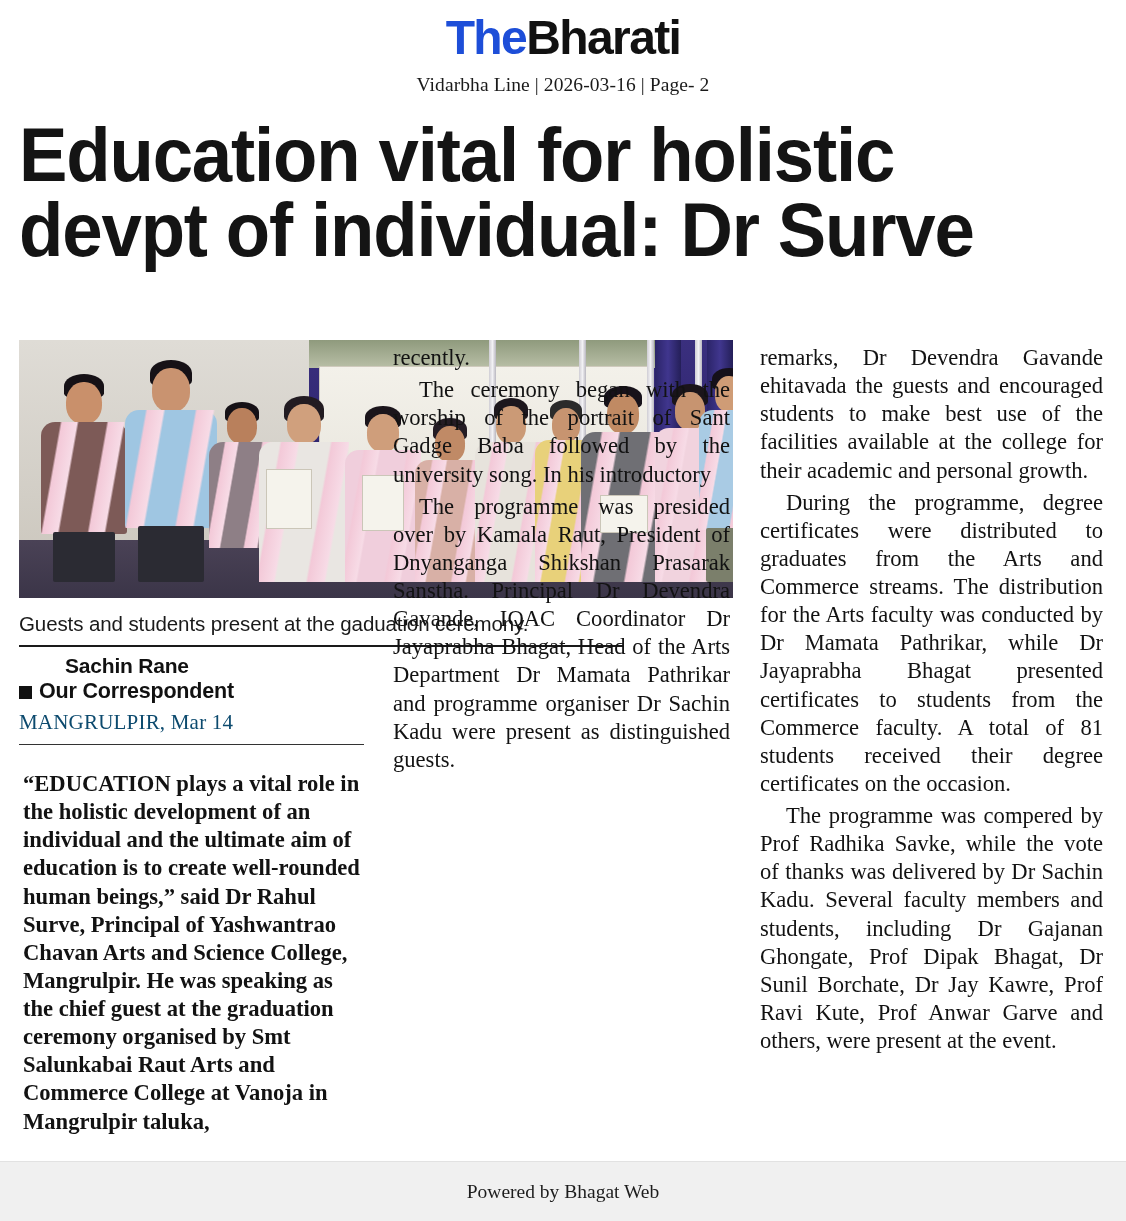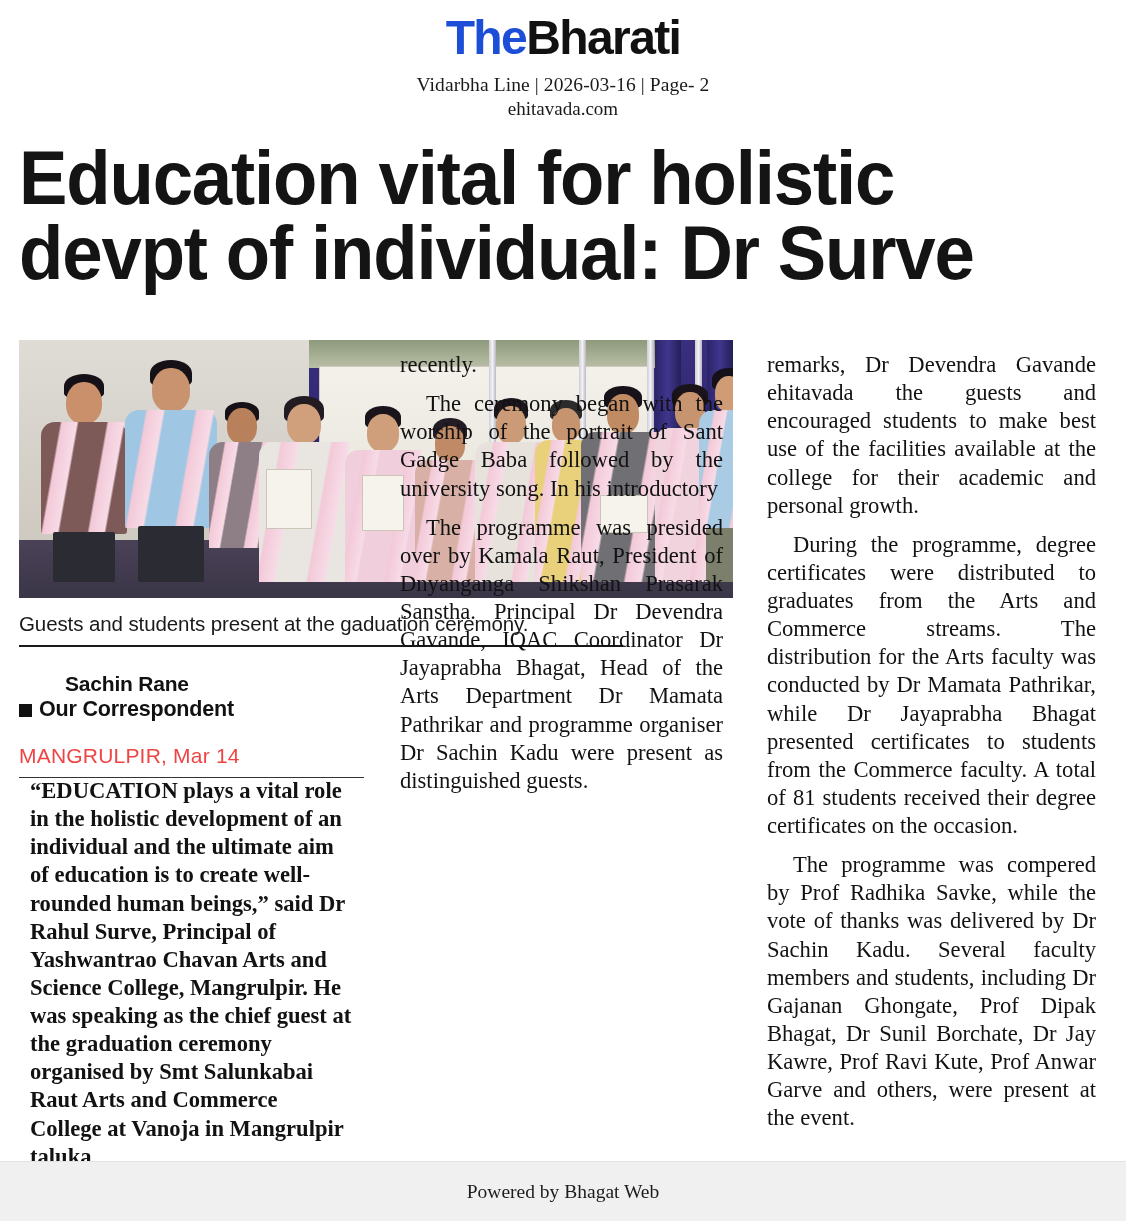--- a/index.html
+++ b/index.html
@@ -102,21 +102,21 @@
   }
   .cap-rule {
     border-top: 2.2px solid #1a1a1a;
     margin-top: 9px;
   }
 
   
   .byline {
     position: absolute;
     left: 0;
-    top: 336px;
+    top: 318px;
     width: 345px;
   }
   .byline .reporter {
     font-family: "Liberation Sans", sans-serif;
     font-weight: bold;
     font-size: 21px;
     color: #111;
     padding-left: 46px;
     line-height: 1.15;
     letter-spacing: -0.2px;
@@ -134,44 +134,44 @@
     gap: 7px;
   }
   .sq {
     display: inline-block;
     width: 13px;
     height: 13px;
     background: #111;
     flex: 0 0 auto;
   }
   .dateline {
-    font-family: Liberation Sans, sans-serif;
+    font-family: Liberation Serif, serif;
     font-size: 21px;
-    color: #ef4444;
-    margin-top: 21px;
+    color: #0c4a6e;
+    margin-top: 5px;
     letter-spacing: 0.2px;
   }
   .byline-rule {
     border-top: 1.6px solid #333;
     margin-top: 9px;
   }
 
   
   .col {
     position: absolute;
     top: 0;
     font-family: "Liberation Serif", serif;
     font-size: 22.6px;
     line-height: 1.245;
     text-align: justify;
     text-justify: inter-word;
     color: #121212;
     hyphens: none;
   }
-  .col p { margin: 11px; }
+  .col p { margin: 4px; }
   .col p.ind { text-indent: 1.15em; }
   .col p.last { text-align: justify; }
   .col p.flush { text-align: left; }
 
   #col1 { left: 0;    width: 345px; top: 430px; font-weight: bold; }
   #col2 { left: 370px; width: 345px; top: 4px; }
   #col3 { left: 737px; width: 351px; top: 4px; }
 
   
   .footer {
@@ -251,21 +251,20 @@
   }
 </style>
 </head>
 <body>
 
 <div class="masthead">
   <div class="logo">
     <span class="the">The</span><span class="hit">Bharati</span>
   </div>
   <div class="edition">Vidarbha Line | 2026-03-16 | Page- 2</div>
-  <div class="site">ehitavada.com</div>
 </div>
 
 <h1 class="headline">
   <span class="hl-line">Education vital for holistic</span>
   <span class="hl-line">devpt of individual: Dr Surve</span>
 </h1>
 
 <div class="sheet">
   <div class="cols">
 

